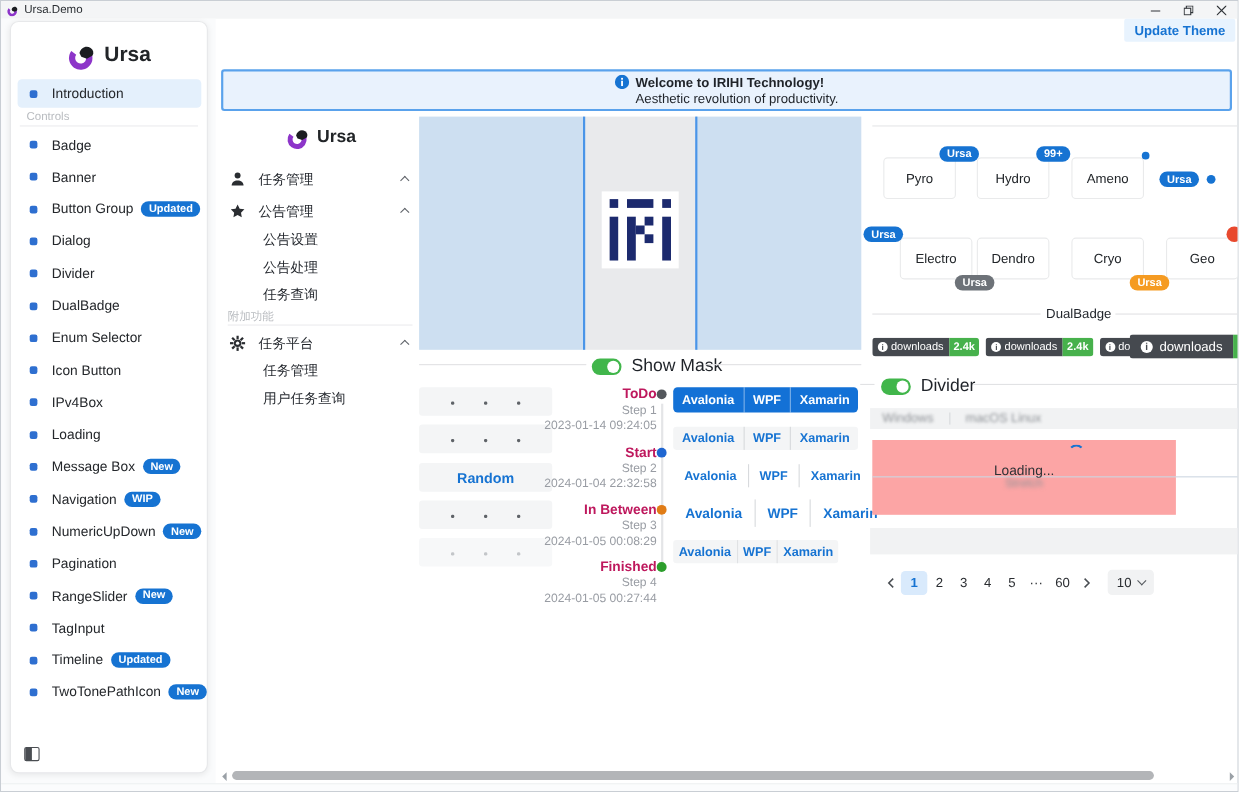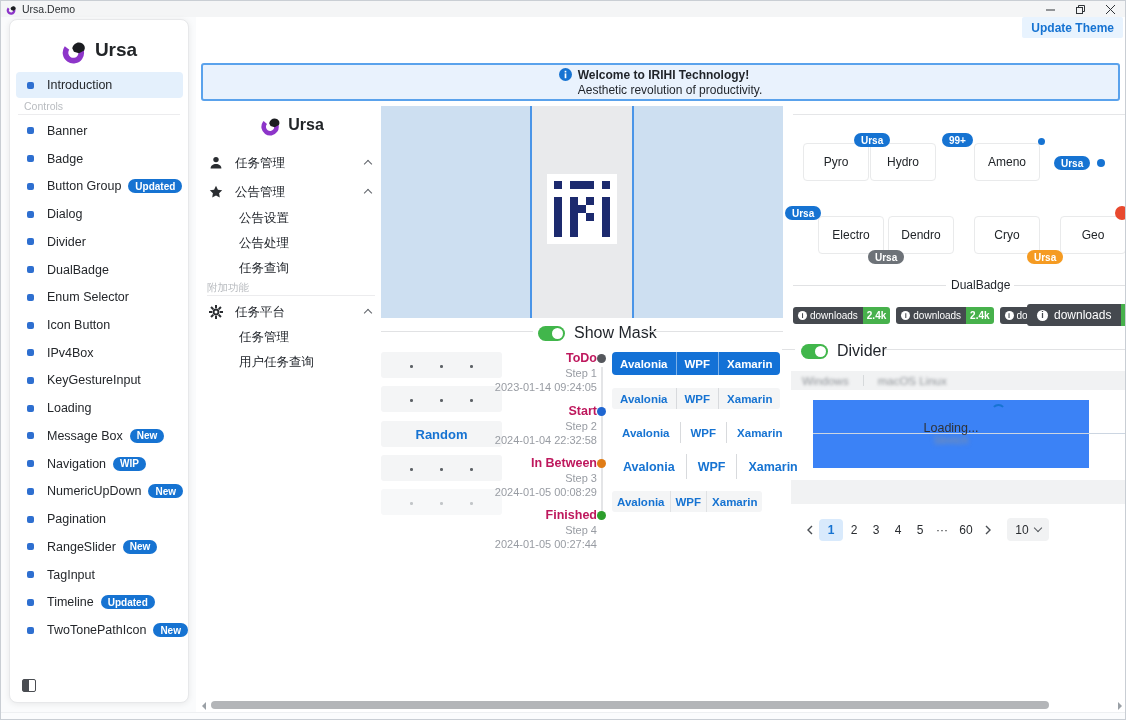--- a/index.html
+++ b/index.html
@@ -99,21 +99,21 @@
   .dualb .l{background:#45494f;color:#fff;font-size:10px;display:flex;align-items:center;gap:3px;padding:0 5px;}
   .dualb .r{background:#47b14c;color:#fff;font-size:10px;font-weight:700;display:flex;align-items:center;padding:0 4px;}
   .dinfo{width:9px;height:9px;border-radius:50%;background:#fff;color:#45494f;font-size:7.5px;font-weight:700;display:flex;align-items:center;justify-content:center;font-style:normal;}
   .dualb.big{height:22px;}
   .dualb.big .l{font-size:12px;padding:0 10px;gap:6px;}
   .dualb.big .r{font-size:12px;padding:0 6px;}
   .dualb.big .dinfo{width:11px;height:11px;font-size:9px;}
   
   .graybar{position:absolute;left:790px;width:336px;background:#f1f2f3;}
   .blurtxt{filter:blur(1.4px);color:#8e9297;}
-  .load-area{position:absolute;left:812px;top:399px;width:276px;height:68px;background:#3b82f6;}
+  .load-area{position:absolute;left:792px;top:399px;width:276px;height:68px;background:#fca5a5;}
   .spinner{position:absolute;left:178px;top:4px;width:15px;height:15px;border:2px solid transparent;border-top-color:#1673d2;border-radius:50%;animation:spin 1s linear infinite;}
   @keyframes spin{to{transform:rotate(360deg);}}
   .load-txt{position:absolute;left:0;top:21px;width:100%;text-align:center;font-size:12.5px;color:#2f3236;}
   .load-cap{position:absolute;left:0;top:34px;width:100%;text-align:center;font-size:11px;filter:blur(2px);color:#8e9297;}
   
   .pag{position:absolute;left:800px;top:517px;height:23px;display:flex;align-items:center;}
   .pg{min-width:22px;height:22px;display:flex;align-items:center;justify-content:center;font-size:12px;color:#2a2d31;border-radius:4px;cursor:pointer;}
   .pg.cur{background:#d9eafc;color:#1673d2;font-weight:700;min-width:24px;}
   .pg.nav{min-width:18px;color:#4a4e53;}
   .pgsize{margin-left:10px;width:42px;height:23px;background:#f1f2f3;border-radius:4px;display:flex;align-items:center;justify-content:center;gap:6px;font-size:12px;color:#2a2d31;cursor:pointer;}
@@ -172,25 +172,25 @@
     <div class="intro-item">
       <span class="bullet"></span>
       <span class="s-label">Introduction</span>
     </div>
     <div class="sec-label">Controls</div>
     <div class="sb-sep"></div>
 
     <div class="s-list">
       <div class="s-item">
           <span class="bullet"></span>
+          <span class="s-label">Badge</span>
+        </div>
+      <div class="s-item">
+          <span class="bullet"></span>
           <span class="s-label">Banner</span>
-        </div>
-      <div class="s-item">
-          <span class="bullet"></span>
-          <span class="s-label">Badge</span>
         </div>
       <div class="s-item">
           <span class="bullet"></span>
           <span class="s-label">Button Group</span>
           <span class="pill">Updated</span>
         </div>
       <div class="s-item">
           <span class="bullet"></span>
           <span class="s-label">Dialog</span>
         </div>
@@ -206,24 +206,20 @@
           <span class="bullet"></span>
           <span class="s-label">Enum Selector</span>
         </div>
       <div class="s-item">
           <span class="bullet"></span>
           <span class="s-label">Icon Button</span>
         </div>
       <div class="s-item">
           <span class="bullet"></span>
           <span class="s-label">IPv4Box</span>
-        </div>
-      <div class="s-item">
-          <span class="bullet"></span>
-          <span class="s-label">KeyGestureInput</span>
         </div>
       <div class="s-item">
           <span class="bullet"></span>
           <span class="s-label">Loading</span>
         </div>
       <div class="s-item">
           <span class="bullet"></span>
           <span class="s-label">Message Box</span>
           <span class="pill">New</span>
         </div>
@@ -456,21 +452,21 @@
     <span class="bi">WPF</span>
     <span class="bi">Xamarin</span>
   </div>
 
   <div class="hline" style="left:792px;top:113px;width:334px;background:#e5e6e8;"></div>
 
   <div class="bcard" style="left:802px;top:142px;">
       <span>Pyro</span>
     </div>
   <span class="fbadge" style="left:853px;top:132px;">Ursa</span>
-  <div class="bcard" style="left:869px;top:142px;">
+  <div class="bcard" style="left:887px;top:142px;">
       <span>Hydro</span>
     </div>
   <span class="fbadge" style="left:941px;top:132px;">99+</span>
   <div class="bcard" style="left:973px;top:142px;">
       <span>Ameno</span>
     </div>
   <span class="dot" style="left:1037px;top:137px;width:7px;height:7px;background:#1673d2;"></span>
   <span class="fbadge" style="left:1053px;top:155px;">Ursa</span>
   <span class="dot" style="left:1096px;top:158px;width:8px;height:8px;background:#1673d2;"></span>
 

